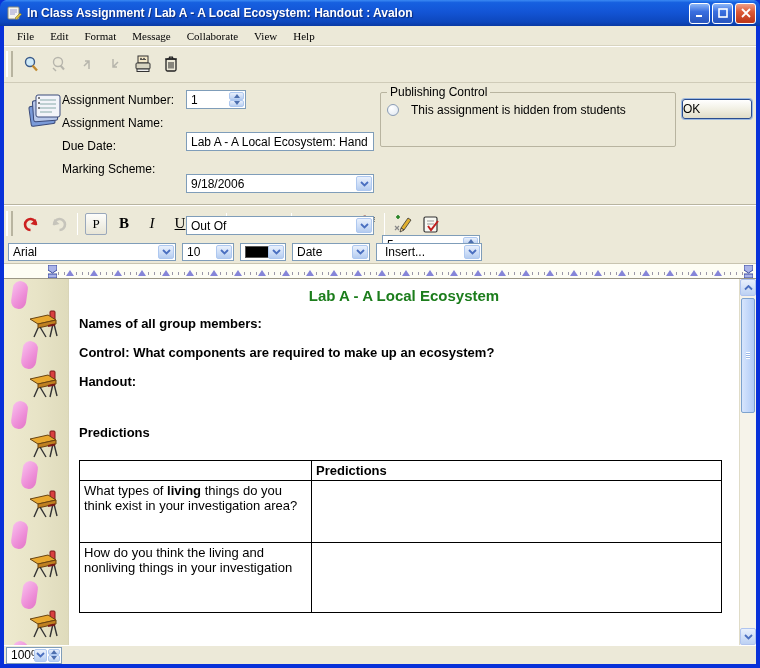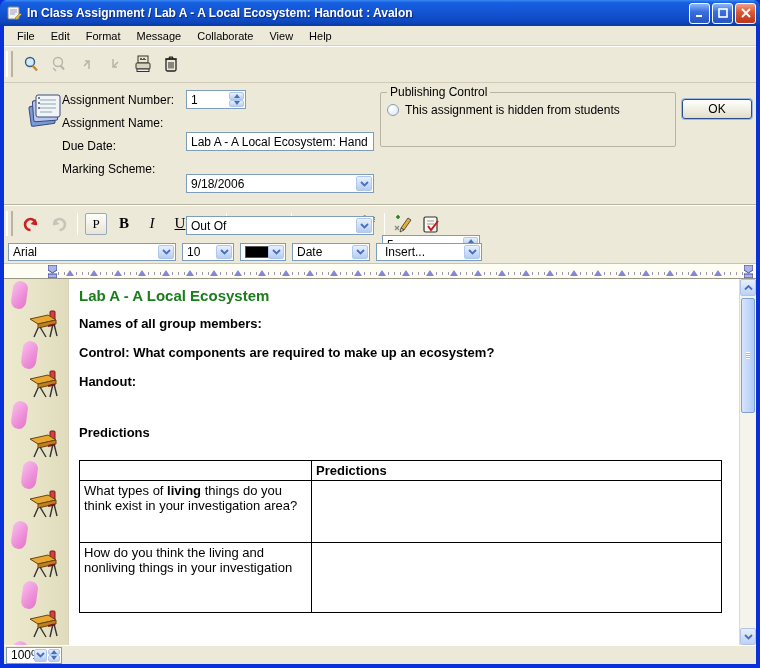--- a/index.html
+++ b/index.html
@@ -18,21 +18,21 @@
   .title-text { color:#fff; font-weight:bold; font-size:12px; text-shadow:1px 1px 1px #0a2a78;
     flex:1 1 auto; white-space:nowrap; overflow:hidden; }
   .winbtn { width:21px; height:21px; margin-left:2px; border:1px solid #fff; border-radius:3px;
     display:flex; align-items:center; justify-content:center; flex:0 0 auto;
     background:linear-gradient(180deg,#8db6f7 0%,#3a6fe0 40%,#2a58c2 90%); }
   .winbtn.close { background:linear-gradient(180deg,#f0a088 0%,#dd5b38 40%,#c03a1c 90%); }
 
   
   .menubar { height:20px; flex:0 0 auto; display:flex; align-items:center; padding-left:5px;
     background:#ece9d8; border-bottom:1px solid #d8d4c0; }
-  .menu-item { padding:2px 8px; cursor:default; }
+  .menu-item { padding:2px 8px; cursor:default;font-family:Liberation Serif, serif; }
 
   
   .toolbar { display:flex; align-items:center; background:#ece9d8; }
   .toolbar.main { height:37px; flex:0 0 auto; border-bottom:1px solid #cfcbb8; box-shadow:0 1px 0 #fff inset; }
   .gripper { width:7px; height:70%; margin:0 4px 0 2px;
     border-left:2px solid #fff; border-right:2px solid #b8b4a0; }
   .tbtn { width:26px; height:26px; display:flex; align-items:center; justify-content:center; margin:0 1px;
     border:1px solid transparent; border-radius:2px; }
   .tbtn.disabled { opacity:.45; filter:grayscale(1); }
   .tsep { width:1px; height:22px; background:#b8b4a0; border-right:1px solid #fff; margin:0 4px; }
@@ -48,28 +48,28 @@
     display:flex; align-items:center; justify-content:center; }
   .spin-btns { position:absolute; right:1px; top:1px; bottom:1px; width:15px; display:flex; flex-direction:column; }
   .spin-btns > div { flex:1; border:1px solid #aec8f0; border-radius:2px;
     background:linear-gradient(180deg,#e9f0fc,#b9cff1); display:flex; align-items:center; justify-content:center; }
   .tri-up { width:0; height:0; border-left:3px solid transparent; border-right:3px solid transparent; border-bottom:4px solid #4d6fae; }
   .tri-dn { width:0; height:0; border-left:3px solid transparent; border-right:3px solid transparent; border-top:4px solid #4d6fae; }
 
   fieldset.pubctl { position:absolute; left:376px; top:2px; width:296px; height:62px;
     border:1px solid #b8b4a0; border-radius:2px; padding:2px 6px; font-size:12px; }
   fieldset.pubctl legend { padding:0 3px; font-size:12px; }
-  .radio-row { display:flex; align-items:center; gap:6px; margin-top:2px; white-space:nowrap; }
+  .radio-row { display:flex; align-items:center; gap:12px; margin-top:2px; white-space:nowrap; }
   .radio { width:12px; height:12px; border-radius:50%; border:1px solid #8a9cb5; flex:0 0 auto;
     background:radial-gradient(circle at 35% 30%, #fff 0%, #e8eef5 70%, #cdd9e6 100%); position:relative; }
   .radio.on::after { content:""; position:absolute; left:3px; top:3px; width:4px; height:4px; border-radius:50%;
     background:#2da32d; box-shadow:0 0 1px #1a7a1a; }
 
   .okbtn { position:absolute; left:678px; top:16px; width:70px; height:20px;
-    border:1px solid #2a4d8f; border-radius:3px; font-size:12px; text-align:center; line-height:18px;
+    border:1px solid #2a4d8f; border-radius:3px; font-size:12px; line-height:18px;
     background:linear-gradient(180deg,#ffffff 0%,#f2f0e4 50%,#e0ddc8 100%);
     box-shadow:0 0 0 1px #9db9e0; }
 
   .hsep { height:2px; flex:0 0 auto; border-top:1px solid #b8b4a0; border-bottom:1px solid #fff; }
 
   
   .toolbar.editor { height:35px; flex:0 0 auto; }
   .char-btn { font-family:"Liberation Serif", serif; font-size:15px; }
   .pframe { border:1px solid #9aa8bb; border-radius:2px; background:linear-gradient(#fdfdfb,#e8e5d6);
     width:22px; height:22px; font-family:"Liberation Serif", serif; font-size:13px;
@@ -87,21 +87,21 @@
     border-left:4px solid transparent; border-right:4px solid transparent; border-bottom:6px solid #8585d8; }
   .indent-marker { position:absolute; top:1px; width:9px; height:13px; }
 
   
   .docwrap { flex:1 1 auto; display:flex; background:#fff; overflow:hidden; position:relative; }
   .decor { width:65px; flex:0 0 auto; position:relative; overflow:hidden;
     background:linear-gradient(90deg,#eeeacf 0%,#e7e3c6 55%,#dfdbbc 100%); border-right:1px solid #d8d4b8; }
   .eraser { position:absolute; width:15px; height:28px; border-radius:8px;
     background:linear-gradient(120deg,#f9c0ee 0%,#ee8fd8 60%,#e376c8 100%); transform:rotate(8deg); }
   .doccontent { flex:1 1 auto; padding:8px 10px 0 10px; font-size:13px; color:#000; overflow:hidden; }
-  .doc-h1 { font-size:15px; font-weight:bold; color:#1c7d1c; margin-bottom:12px; }
+  .doc-h1 { font-size:15px; font-weight:bold; color:#1c7d1c; margin-bottom:12px;text-align:center; }
   .doc-p { font-weight:bold; margin-bottom:14px; }
   .doc-h2 { font-weight:bold; margin:36px 0 20px 0; font-size:13px; }
   table.pred { border-collapse:collapse; width:643px; table-layout:fixed; }
   table.pred td, table.pred th { border:1px solid #000; vertical-align:top; text-align:left;
     padding:2px 4px; font-size:13px; font-weight:normal; }
   table.pred col.c1 { width:232px; }
   table.pred th { font-weight:bold; height:20px; }
   .vsb { width:17px; flex:0 0 auto; background:#f6f3ea; display:flex; flex-direction:column; border-left:1px solid #e0dcc8; }
   .vsb-btn { height:17px; flex:0 0 auto; border:1px solid #b0c4ef; border-radius:2px;
     background:linear-gradient(180deg,#e9f0fc,#bcd1f3); display:flex; align-items:center; justify-content:center; }

